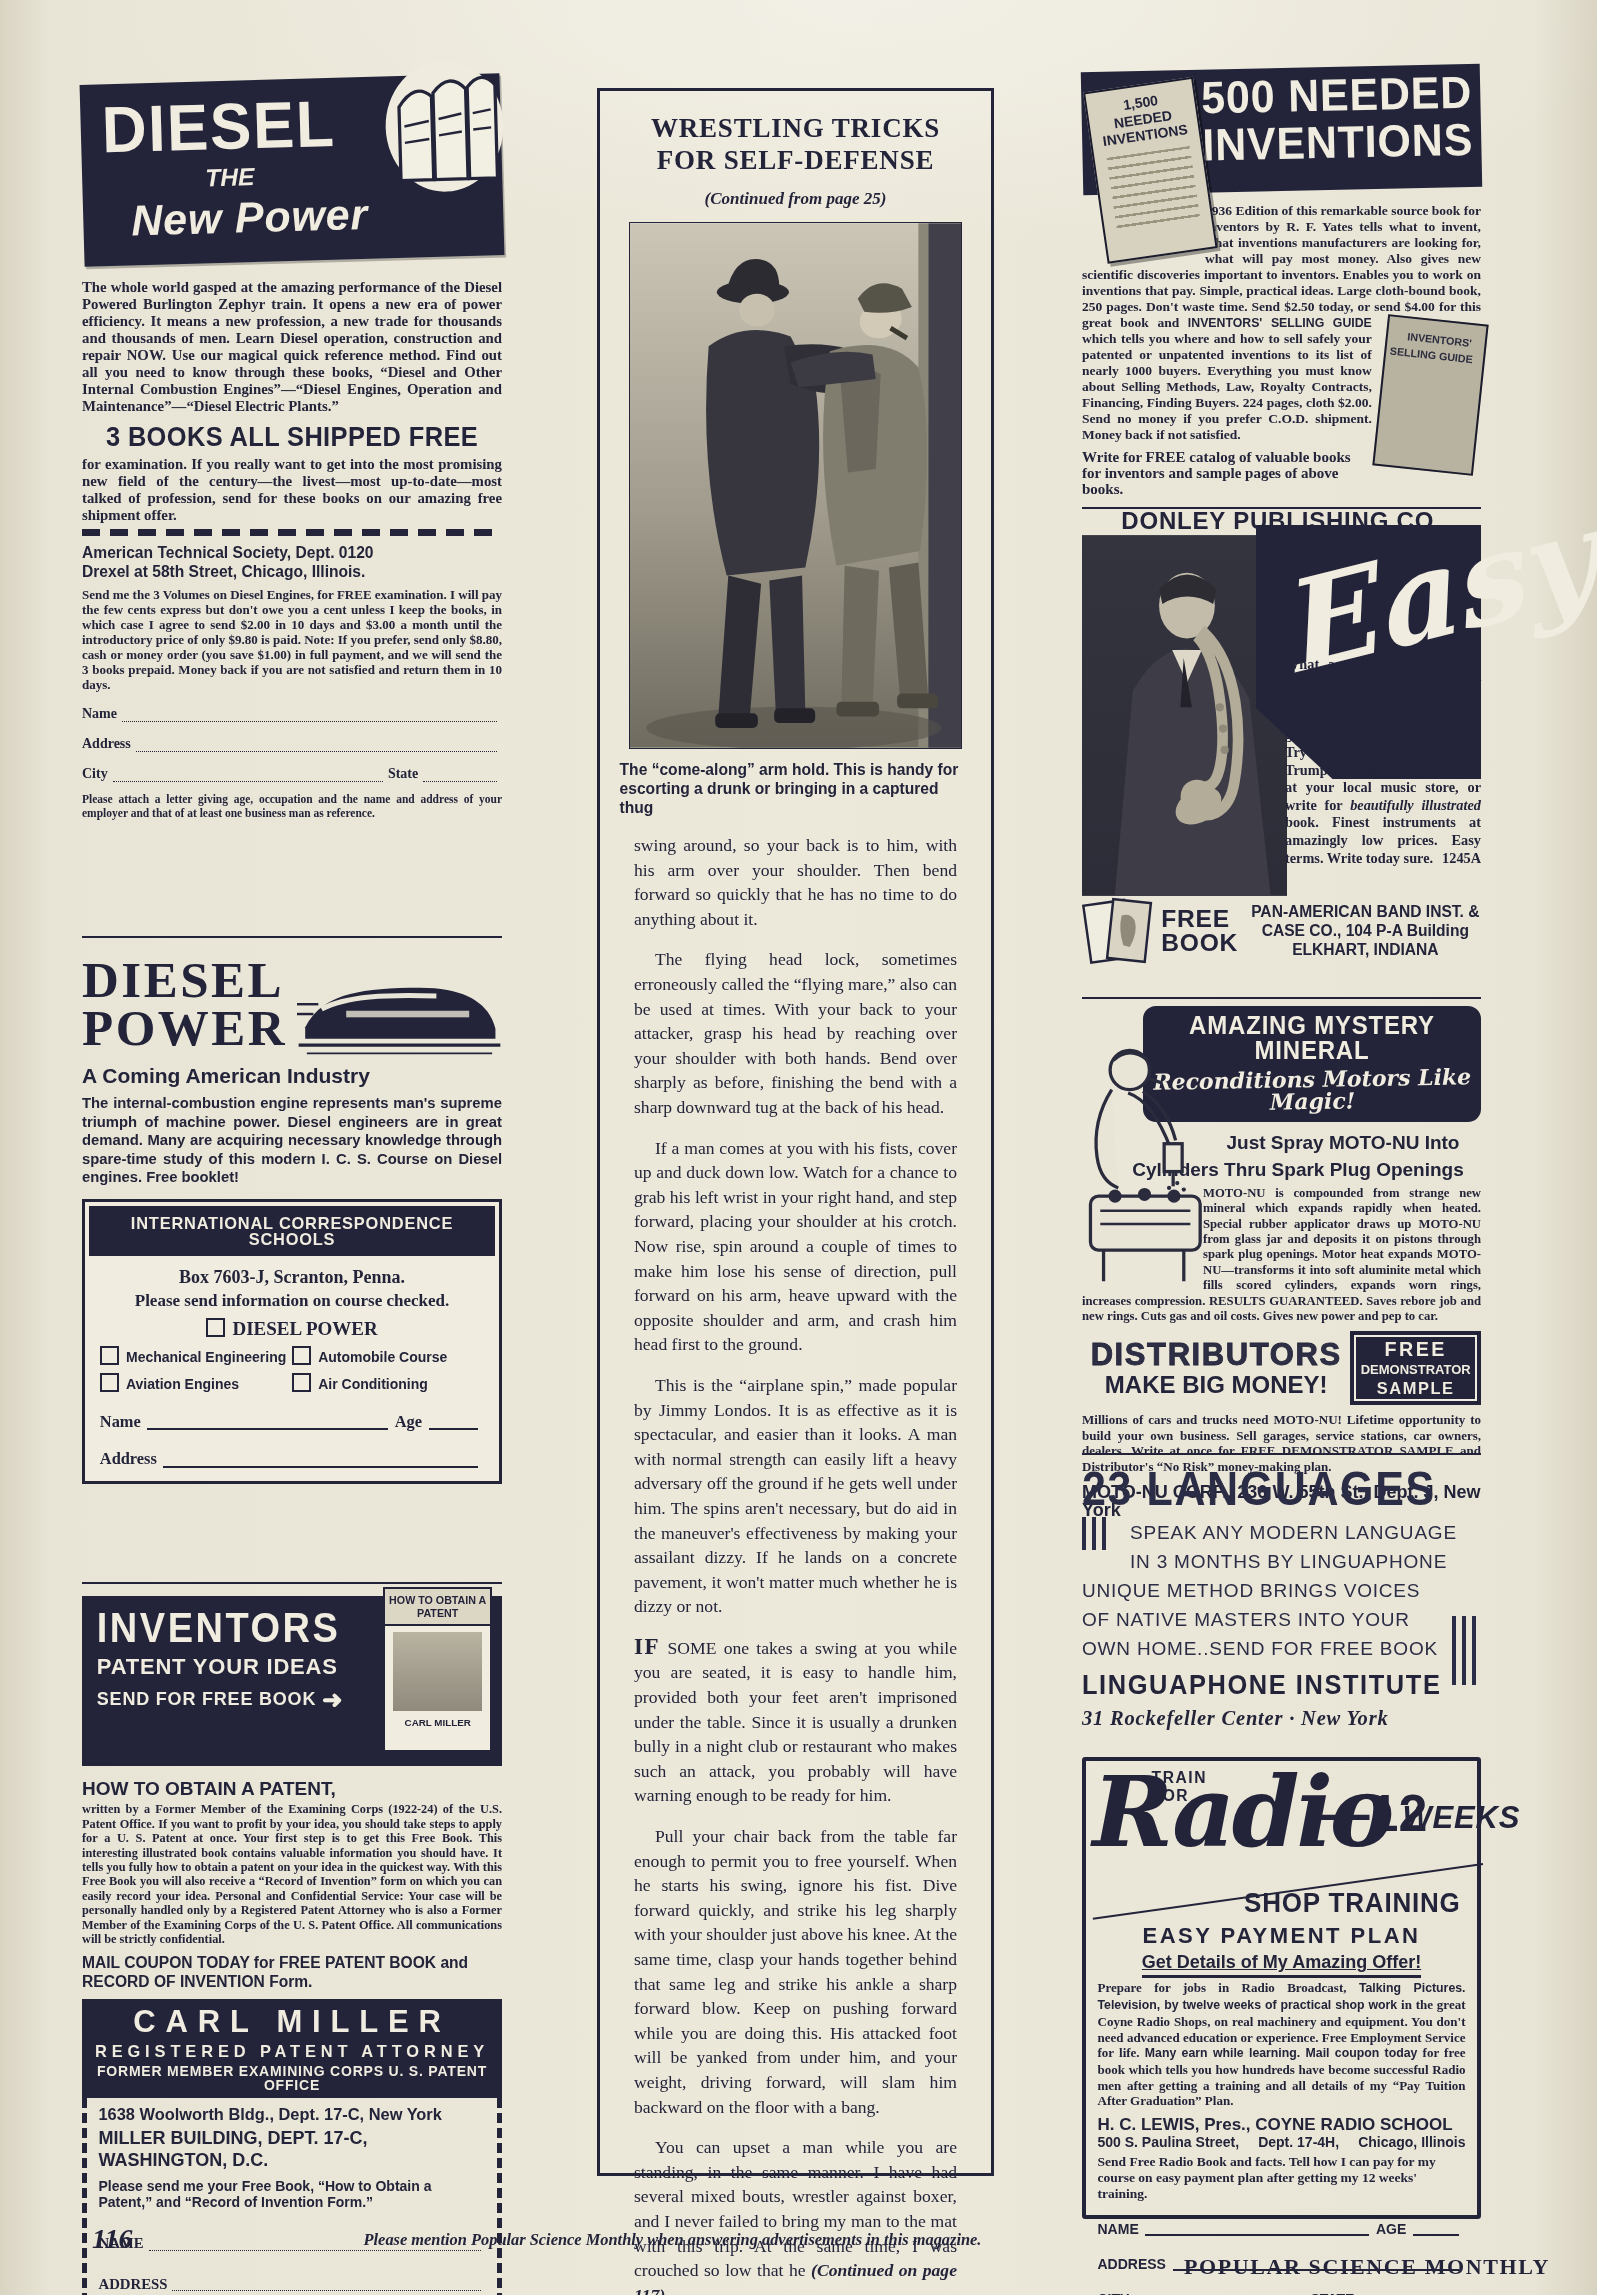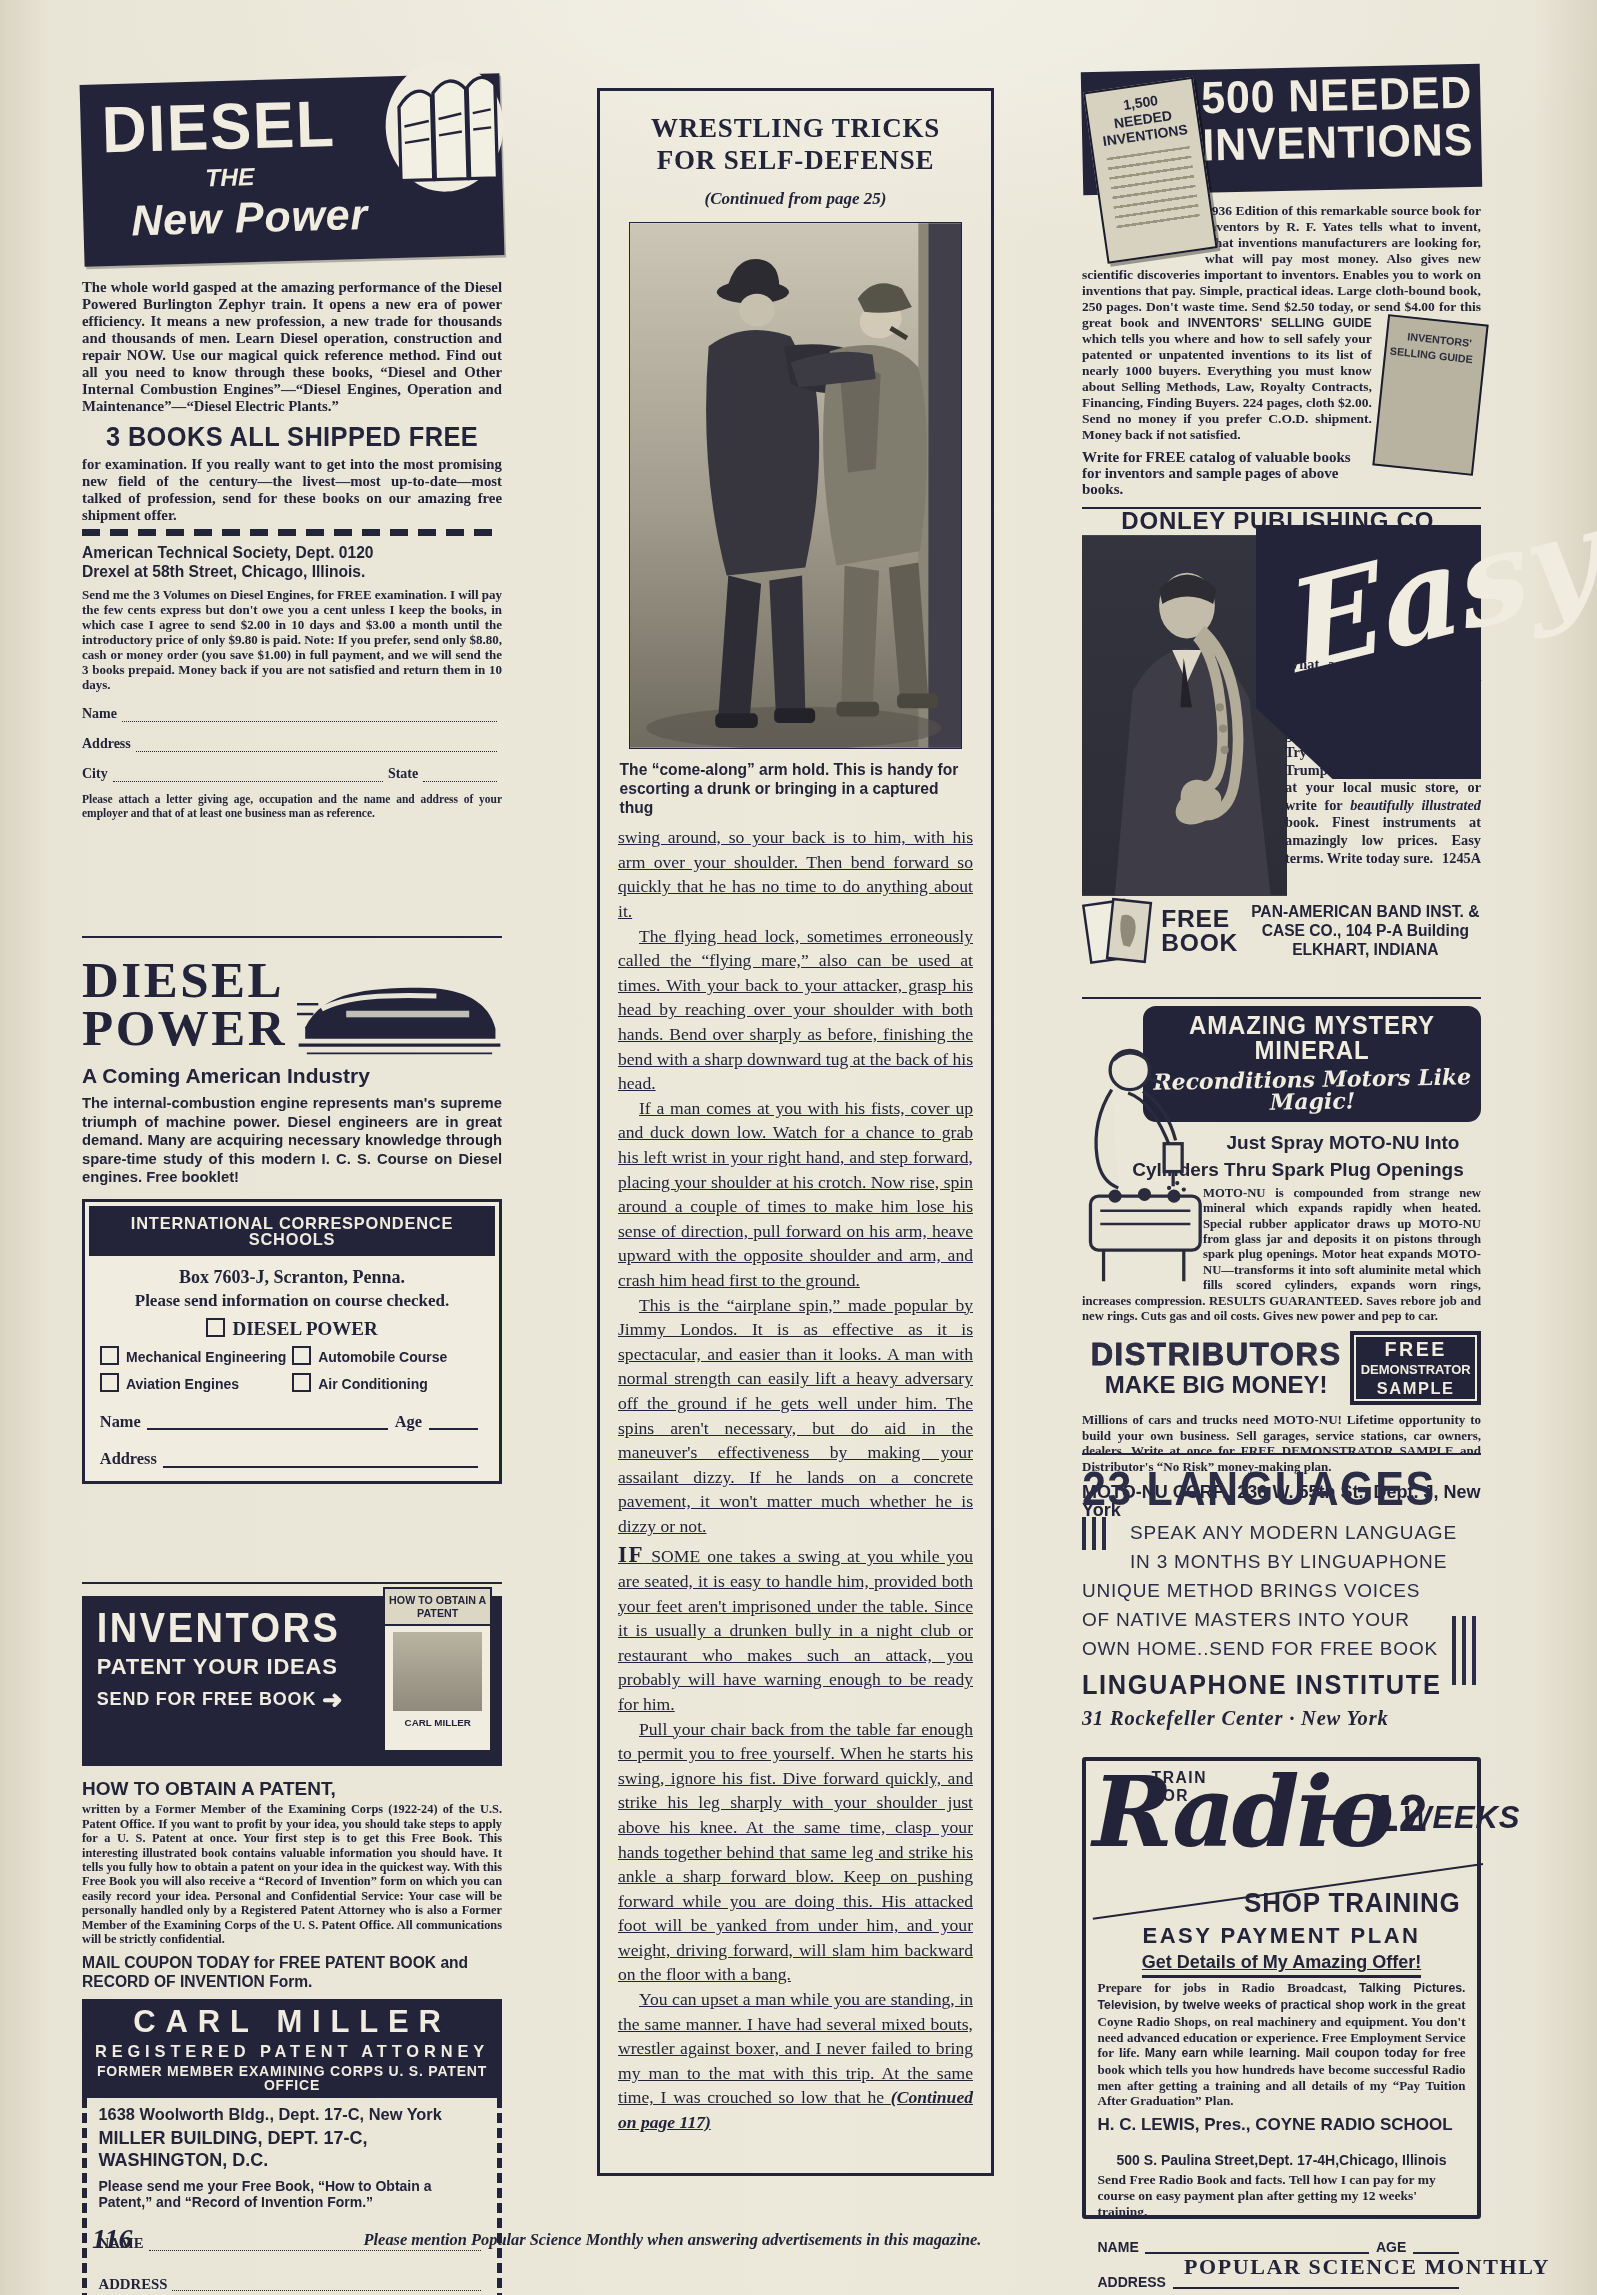--- a/index.html
+++ b/index.html
@@ -77,21 +77,21 @@
   .mil-addr1{font:800 16.4px/1.2 "Liberation Sans",sans-serif;}
   .mil-addr2{font:800 18px/1.2 "Liberation Sans",sans-serif;margin-top:3.3px;}
   .mil-req{font:700 14px/16.4px "Liberation Sans",sans-serif;margin-top:6.6px;}
   .mil-field{font:700 14.8px/1 "Liberation Serif",serif;margin-top:24.6px;}
   
   .article{left:597px;top:88px;width:397px;height:2088px;border:3.3px solid var(--ink);box-sizing:border-box;padding:21px 18px;background:transparent;}
   .art-title{text-align:center;font:600 27px/1.2 "Liberation Serif",serif;letter-spacing:0.8px;}
   .art-cont{text-align:center;font:italic 600 17px/1 "Liberation Serif",serif;margin:13px 0 14.8px 0;}
   .art-photo{display:block;margin:0 auto;border:1.6px solid var(--ink);}
   .art-caption{font:700 15.6px/19px "Liberation Sans",sans-serif;margin:11.5px 1.6px 8.2px 1.6px;}
-  .art p{margin:0;font:400 17.6px/24.6px "Liberation Serif",serif;text-align:justify;text-indent:21px;text-decoration:underline;}
+  .art p{margin:16px;font:400 17.6px/24.6px "Liberation Serif",serif;text-align:justify;text-indent:21px;}
   .art p.noindent{text-indent:0;}
   .art .lead{font-size:23px;font-weight:600;letter-spacing:1.6px;}
   .art .contnote{font-style:italic;font-weight:700;}
   
   .rc{left:1082px;width:399px;}
   
   .ad-donley{top:68px;height:428px;}
   .don-box{position:relative;height:123px;background:var(--ink);transform:rotate(-1.2deg);}
   .don-h{position:absolute;right:8.2px;top:6.6px;text-align:right;color:var(--paper-hi);font:900 43px/1.05 "Liberation Sans",sans-serif;transform:scaleY(1.05);letter-spacing:0.8px;}
   .don-book{position:absolute;left:11.5px;top:13px;width:107px;height:161px;background:#d7d1bf;border:2.5px solid #1a1b2c;transform:rotate(-7deg);box-shadow:2.5px 3.3px 0 rgba(0,0,0,.35);padding-top:8.2px;text-align:center;}
@@ -153,21 +153,21 @@
   .coy-weeks1{position:absolute;left:220px;top:21px;font:900 52px/1 "Liberation Sans",sans-serif;}
   .coy-weeks2{position:absolute;left:305px;top:36px;font:italic 900 31px/1 "Liberation Sans",sans-serif;letter-spacing:0.8px;}
   .coy-diag{position:absolute;left:-8.2px;top:97px;width:394px;border-top:2.5px solid var(--ink);transform:rotate(-8deg);transform-origin:right;}
   .coy-shop{text-align:right;font:800 26px/1 "Liberation Sans",sans-serif;letter-spacing:0.8px;margin:1.6px 4.9px 0 0;transform:scaleY(1.05);}
   .coy-pay{text-align:center;font:800 22px/1 "Liberation Sans",sans-serif;letter-spacing:2.5px;margin-top:8.2px;}
   .coy-det{text-align:center;margin-top:6.6px;text-decoration:underline;}
   .coy-det span{font:800 18px/1 "Liberation Sans",sans-serif;border-bottom:3.3px solid var(--ink);padding-bottom:2.5px;}
   .coy-body{margin-top:8.2px;font-size:13px;line-height:15.7px;font-weight:600;text-align:justify;}
   .coy-body b{font-family:"Liberation Sans",sans-serif;font-size:12.3px;}
   .coy-pres{font:800 17px/1 "Liberation Sans",sans-serif;margin-top:6.6px;}
-  .coy-addr{display:flex;justify-content:center;font:800 14px/1 "Liberation Sans",sans-serif;margin-top:20px;}
+  .coy-addr{display:flex;justify-content:space-between;font:800 14px/1 "Liberation Sans",sans-serif;margin-top:2px;}
   .coy-req{font-size:13.5px;line-height:16px;font-weight:700;margin-top:4.9px;}
   .coy-field{font:800 14px/1 "Liberation Sans",sans-serif;margin-top:19.7px;}
   
   .foot-num{left:92px;top:2225px;font:italic 600 28px/1 "Liberation Serif",serif;}
   .foot-mention{left:246px;top:2232px;width:853px;text-align:center;font:italic 700 16.4px/1 "Liberation Serif",serif;}
   .foot-mag{left:1066px;top:2256px;width:484px;text-align:right;font:600 22px/1 "Liberation Serif",serif;letter-spacing:1.6px;}
 </style>
 </head>
 <body>
 

